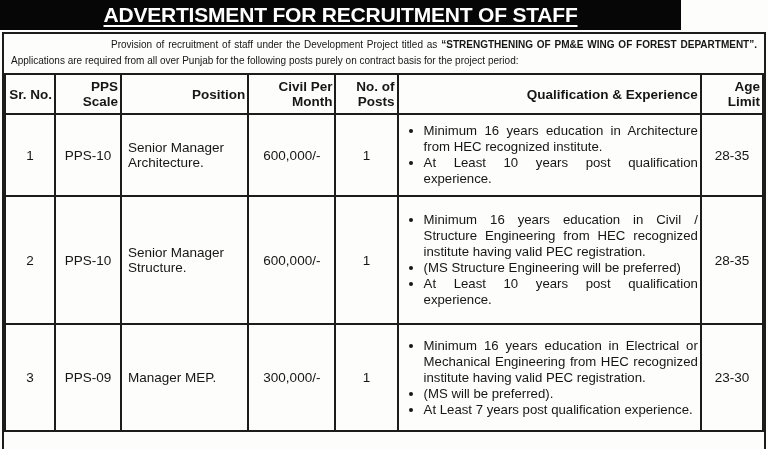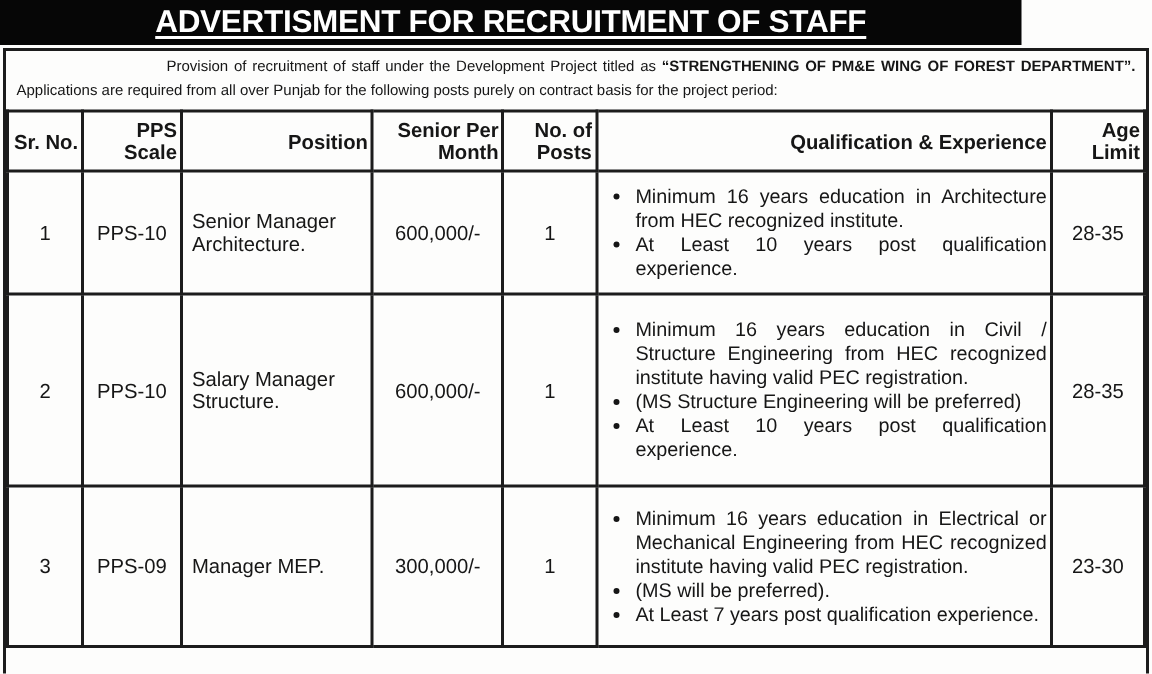--- a/index.html
+++ b/index.html
@@ -100,21 +100,21 @@
       <col style="width:11.5%">
         <col style="width:8.2%">
         <col style="width:40%">
         <col style="width:8.2%">
     </colgroup>
     <thead>
       <tr class="header-row">
         <th>Sr. No.</th>
         <th>PPS Scale</th>
         <th>Position</th>
-        <th>Senior Per Month</th>
+        <th>Civil Per Month</th>
         <th>No. of Posts</th>
         <th>Qualification &amp; Experience</th>
         <th>Age Limit</th>
       </tr>
     </thead>
     <tbody>
       <tr class="row-1">
         <td class="c-center">1</td>
         <td class="c-center">PPS-10</td>
         <td class="c-left">Senior Manager Architecture.</td>
@@ -124,21 +124,21 @@
           <ul class="qual-list">
             <li>Minimum 16 years education in Architecture from HEC recognized institute.</li>
             <li>At Least 10 years post qualification experience.</li>
           </ul>
         </td>
         <td class="c-center">28-35</td>
       </tr>
       <tr class="row-2">
         <td class="c-center">2</td>
         <td class="c-center">PPS-10</td>
-        <td class="c-left">Salary Manager Structure.</td>
+        <td class="c-left">Senior Manager Structure.</td>
         <td class="c-center">600,000/-</td>
         <td class="c-center">1</td>
         <td class="c-qual">
           <ul class="qual-list">
             <li>Minimum 16 years education in Civil / Structure Engineering from HEC recognized institute having valid PEC registration.</li>
             <li>(MS Structure Engineering will be preferred)</li>
             <li>At Least 10 years post qualification experience.</li>
           </ul>
         </td>
         <td class="c-center">28-35</td>

